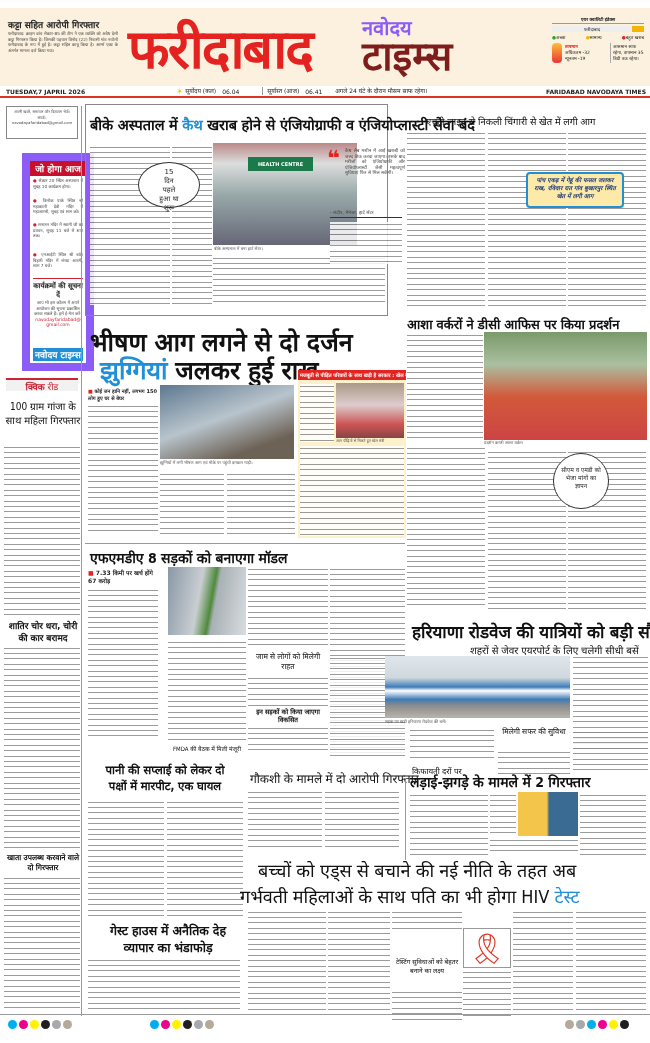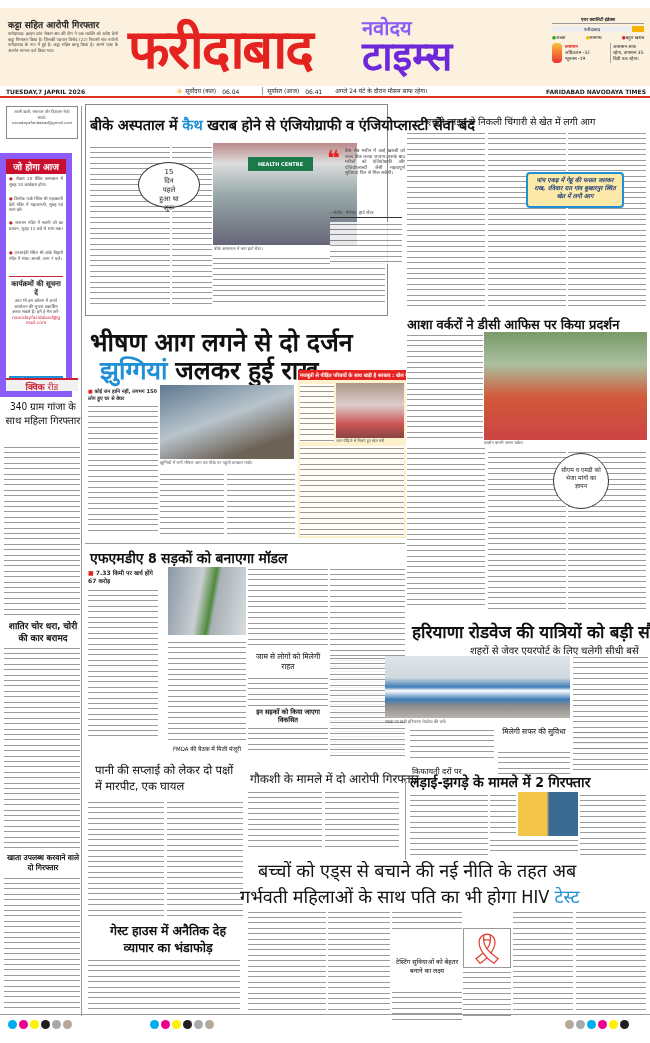--- a/index.html
+++ b/index.html
@@ -5,21 +5,21 @@
 *{box-sizing:border-box;margin:0;padding:0}
 html,body{width:650px;height:1043px;background:#fff;overflow:hidden}
 body{position:relative;font-family:"DejaVu Sans",sans-serif;color:#222}
 .abs{position:absolute}
 .txt{font-size:4.2px;line-height:5.6px;color:#444;text-align:justify;overflow:hidden}
 .fake{background:repeating-linear-gradient(#fff 0 1.6px,#8a8a8a 1.6px 2.6px,#fff 2.6px 5.4px);opacity:.85}
 .mast{left:0;top:0;width:650px;height:86px;background:linear-gradient(#fff 0 8px,#fbf1de 8px 86px)}
 .brief-title{left:8px;top:18px;font-size:9px;font-weight:bold;color:#222;font-family:"DejaVu Serif",serif}
 .logo-red{left:128px;top:20px;font-size:54px;font-weight:900;color:#e42320;letter-spacing:-2px;font-family:"DejaVu Sans",sans-serif;line-height:60px}
 .logo-blue1{left:362px;top:14px;font-size:20px;font-weight:900;color:#8b5cf6}
-.logo-blue2{left:362px;top:34px;font-size:40px;font-weight:900;color:#6d28d9;line-height:44px}
+.logo-blue2{left:362px;top:34px;font-size:40px;font-weight:900;color:#7f1d1d;line-height:44px}
 .aqi{left:552px;top:16px;width:92px;height:68px;font-size:4.5px}
 .dateline{left:0;top:86px;width:650px;height:12px;border-bottom:2px solid #d32;font-size:6px;font-weight:bold;display:flex;align-items:center}
 .headline{font-weight:bold;color:#111;font-family:"DejaVu Sans Condensed","DejaVu Sans",sans-serif;white-space:nowrap}
 .box{border:1px solid #888}
 .photo{background:linear-gradient(135deg,#7a8a9a,#c8ccd2 40%,#8d9398);}
 .rule{background:#999}
 .dot{display:inline-block;width:9px;height:9px;border-radius:50%;margin-right:2px}
 </style>
 </head>
 <body>
@@ -58,37 +58,37 @@
   <span style="color:#f5b400;font-size:8px">☀</span>
   <span style="font-weight:normal;margin-left:2px">सूर्योदय (कल)</span>
   <span style="font-weight:normal;margin-left:6px;width:40px">06.04</span>
   <span style="font-weight:normal;border-left:1px solid #999;padding-left:4px">सूर्यास्त (आज)</span>
   <span style="font-weight:normal;margin-left:6px;width:30px">06.41</span>
   <span style="font-weight:normal;width:210px">अगले 24 घंटे के दौरान मौसम साफ रहेगा।</span>
   <span style="margin-left:auto;margin-right:4px">FARIDABAD NAVODAYA TIMES</span>
 </div>
 
 <div class="abs box txt" style="left:6px;top:106px;width:72px;height:33px;padding:2px;font-size:3.8px;text-align:center">अपनी खबरें, समाचार और विज्ञापन भेजें। संपर्क: navodayafaridabad@gmail.com</div>
-<div class="abs" style="left:0;top:153px;width:72px;height:244px;border:6px solid #8b5cf6">
+<div class="abs" style="left:22px;top:153px;width:72px;height:218px;border:8px solid #8b5cf6">
   <div style="background:#c8102e;color:#fff;font-weight:bold;font-size:9px;text-align:center;padding:1px 0">जो होगा आज</div>
   <div style="padding:2px 3px">
     <div class="txt" style="height:18px;margin-bottom:2px"><span style="color:#c23">● </span><span>सेक्टर 20 स्थित अस्पताल में सुबह 10 कार्यक्रम होगा।</span></div>
     <div class="txt" style="height:22px;margin-bottom:2px"><span style="color:#c23">● </span><span>त्रिलोक पार्क स्थित श्री महाकाली देवी मंदिर में महाआरती, सुबह एवं शाम को।</span></div>
     <div class="txt" style="height:28px;margin-bottom:2px"><span style="color:#c23">● </span><span>सनातन मंदिर में स्वामी जी का प्रवचन, सुबह 11 बजे से शाम तक।</span></div>
     <div class="txt" style="height:22px"><span style="color:#c23">● </span><span>एनआईटी स्थित श्री बांके बिहारी मंदिर में संध्या आरती, शाम 7 बजे।</span></div>
   </div>
   <div style="border-top:1px solid #c23;margin:2px 3px 0;padding-top:2px;font-size:7px;font-weight:bold;text-align:center;font-family:'DejaVu Serif',serif">कार्यक्रमों की सूचना दें</div>
   <div class="txt" style="padding:1px 4px;text-align:center;height:18px">आप भी इस कॉलम में अपने आयोजन की सूचना प्रकाशित करवा सकते हैं। हमें ई-मेल करें-</div>
   <div style="font-size:4.5px;color:#c23;text-align:center;word-break:break-all;padding:0 4px">navodayfaridabad@gmail.com</div>
   <div style="position:absolute;bottom:2px;left:3px;right:3px;background:#1f8fd6;color:#fff;font-weight:900;font-size:9px;text-align:center">नवोदय टाइम्स</div>
 </div>
 <div class="abs" style="left:6px;top:378px;width:72px;height:13px;background:#f1f1f1;border-top:2px solid #c23;text-align:center;font-size:9px">
   <span style="color:#c23;font-weight:bold">क्विक</span> <span style="color:#c23">रीड</span>
 </div>
-<div class="abs headline" style="left:4px;top:400px;width:78px;white-space:normal;font-size:10px;line-height:14px;font-weight:normal;text-align:center">340 ग्राम गांजा के साथ महिला गिरफ्तार</div>
+<div class="abs headline" style="left:4px;top:400px;width:78px;white-space:normal;font-size:10px;line-height:14px;font-weight:normal;text-align:center">100 ग्राम गांजा के साथ महिला गिरफ्तार</div>
 <div class="abs fake" style="left:4px;top:445px;width:76px;height:172px"></div>
 <div class="abs headline" style="left:4px;top:620px;width:78px;white-space:normal;font-size:9px;line-height:12px;text-align:center">शातिर चोर धरा, चोरी की कार बरामद</div>
 <div class="abs fake" style="left:4px;top:646px;width:76px;height:205px"></div>
 <div class="abs headline" style="left:4px;top:853px;width:78px;white-space:normal;font-size:7.5px;line-height:10px;text-align:center">खाता उपलब्ध करवाने वाले दो गिरफ्तार</div>
 <div class="abs fake" style="left:4px;top:876px;width:76px;height:134px"></div>
 <div class="abs rule" style="left:81px;top:106px;width:1px;height:910px"></div>
 
 <div class="abs box" style="left:85px;top:104px;width:303px;height:212px"></div>
 <div class="abs headline" style="left:90px;top:114px;font-size:14.5px">
   <span>बीके अस्पताल में </span><span style="color:#1f8fd6">कैथ</span><span> खराब होने से एंजियोग्राफी व एंजियोप्लास्टी सेवा बंद</span>
@@ -161,21 +161,21 @@
 <div class="abs fake" style="left:330px;top:656px;width:75px;height:100px"></div>
 <div class="abs photo" style="left:385px;top:656px;width:185px;height:62px;background:linear-gradient(#dfe6ec,#cfd8dc 35%,#3d7cb8 50%,#fff 56%,#3d7cb8 70%,#8c8c8c 80%,#b9b4ad)"></div>
 <div class="abs txt" style="left:385px;top:719px;width:180px;height:7px;color:#555">सड़क पर खड़ी हरियाणा रोडवेज की बसें।</div>
 <div class="abs fake" style="left:573px;top:655px;width:75px;height:98px"></div>
 <div class="abs fake" style="left:410px;top:728px;width:84px;height:34px"></div>
 <div class="abs headline" style="left:412px;top:765px;font-size:8px;font-weight:normal">किफायती दरों पर</div>
 <div class="abs headline" style="left:498px;top:727px;width:72px;white-space:normal;text-align:center;font-size:7.5px;line-height:10px;font-weight:normal">मिलेगी सफर की सुविधा</div>
 <div class="abs fake" style="left:498px;top:750px;width:72px;height:26px"></div>
 <div class="abs fake" style="left:573px;top:730px;width:75px;height:44px"></div>
 
-<div class="abs headline" style="left:95px;top:762px;width:140px;white-space:normal;font-size:11.5px;line-height:16px;font-weight:normal">पानी की सप्लाई को लेकर दो पक्षों में मारपीट, एक घायल</div>
+<div class="abs headline" style="left:95px;top:762px;width:140px;white-space:normal;text-align:center;font-size:11.5px;line-height:16px;font-weight:bold">पानी की सप्लाई को लेकर दो पक्षों में मारपीट, एक घायल</div>
 <div class="abs fake" style="left:88px;top:800px;width:76px;height:118px"></div>
 <div class="abs fake" style="left:167px;top:800px;width:76px;height:118px"></div>
 
 <div class="abs headline" style="left:250px;top:770px;font-size:12px;font-weight:normal">गौकशी के मामले में दो आरोपी गिरफ्तार</div>
 <div class="abs fake" style="left:248px;top:790px;width:74px;height:60px"></div>
 <div class="abs fake" style="left:325px;top:790px;width:74px;height:60px"></div>
 <div class="abs rule" style="left:405px;top:780px;width:1px;height:80px"></div>
 
 <div class="abs headline" style="left:410px;top:772px;font-size:14px;font-weight:900">लड़ाई-झगड़े के मामले में 2 गिरफ्तार</div>
 <div class="abs fake" style="left:410px;top:793px;width:78px;height:62px"></div>

